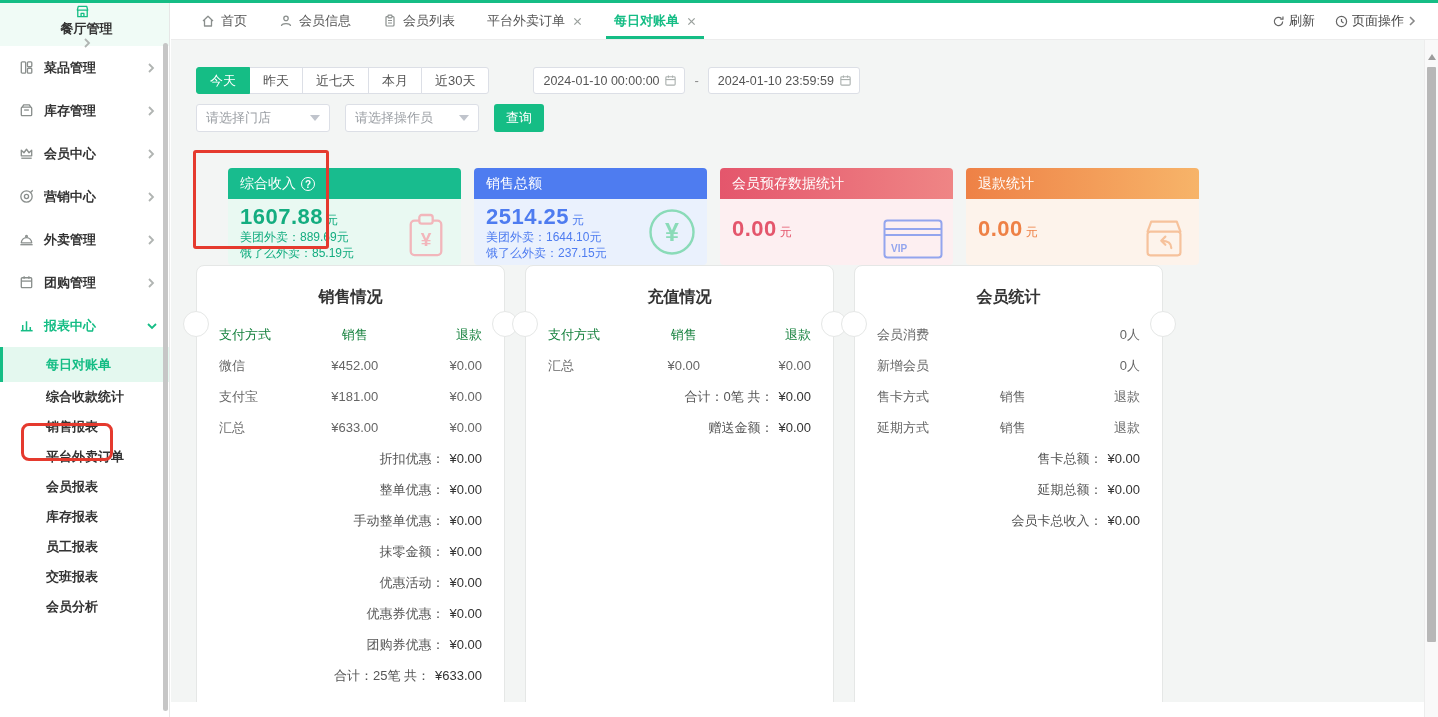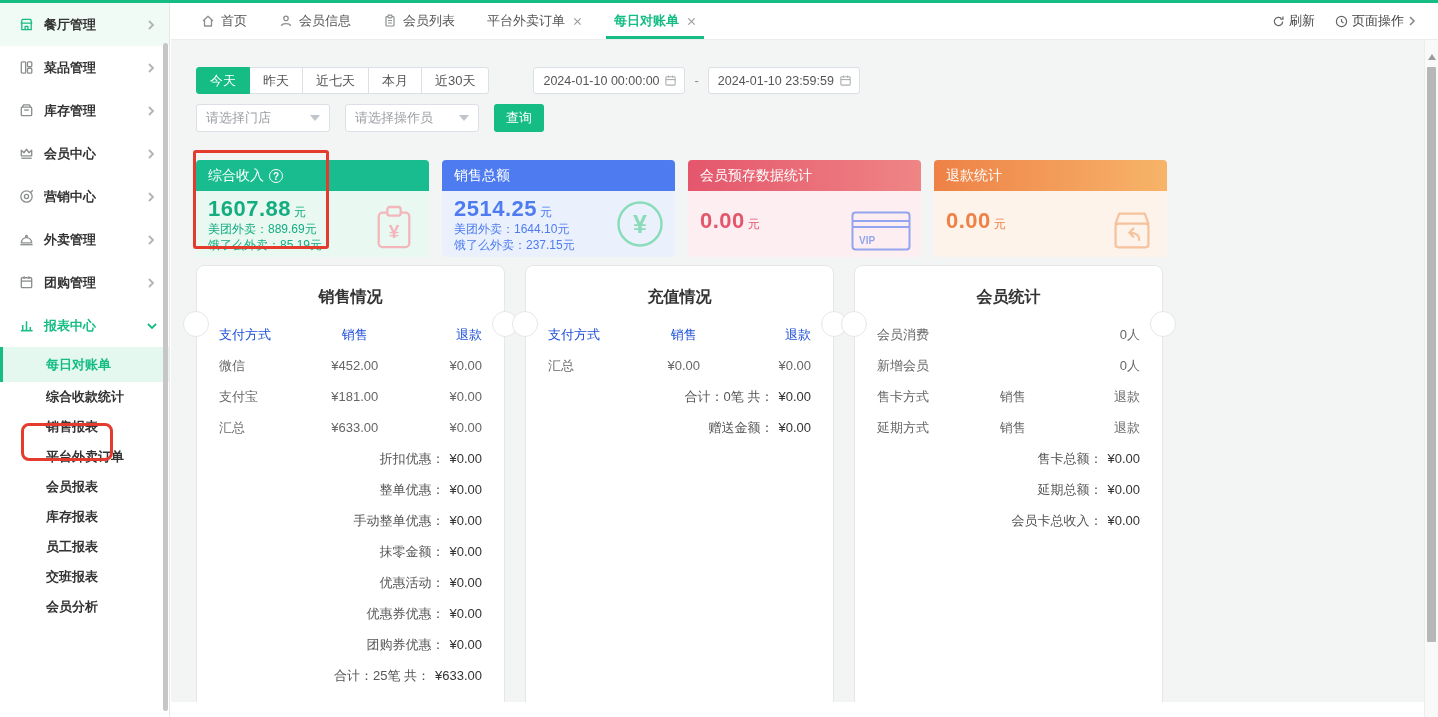--- a/index.html
+++ b/index.html
@@ -5,21 +5,21 @@
   * { margin:0; padding:0; box-sizing:border-box; }
   html,body { width:1438px; height:717px; overflow:hidden; }
   body { font-family:"Liberation Sans","DejaVu Sans",sans-serif; background:#fff; position:relative; font-size:13px; color:#333; }
   svg { display:block; }
 
   .topline { position:absolute; top:0; left:0; right:0; height:3px; background:#15bd85; z-index:20; }
 
   
   .sidebar { position:absolute; top:3px; left:0; width:170px; bottom:0; background:#fff; border-right:1px solid #e7e7e7; z-index:10; }
   .side-item { height:43px; display:flex; align-items:center; padding:0 14px 0 18px; cursor:pointer; color:#333; }
-  .side-item.active-root { background:#f0fbf6; }
+  .side-item.active-root { background:#f0fbf6;flex-direction:column; }
   .side-item .sicon { width:17px; height:17px; margin-right:9px; color:#8a8f8d; flex:none; }
   .side-item .sicon.green, .side-item.green-text .sicon { color:#15bd85; }
   .side-item.green-text { color:#15bd85; }
   .side-item .slabel { flex:1; font-size:13px; font-weight:bold; }
   .side-item .chev { color:#b0b4b2; width:8px; }
   .side-item.green-text .chev { color:#15bd85; }
   .sub-item { height:30px; line-height:30px; padding-left:46px; font-size:13px; color:#333; font-weight:bold; cursor:pointer; }
   .sub-item.active { height:35px; line-height:35px; background:#e4f8ef; color:#15bd85; border-left:3px solid #15bd85; padding-left:43px; }
   .side-scrollbar { position:absolute; right:1px; top:40px; bottom:6px; width:5px; background:#c6c6c6; border-radius:3px; }
   .side-annotation { position:absolute; left:21px; top:420px; width:92px; height:38px; border:3px solid #e53a2e; border-radius:8px; pointer-events:none; z-index:6; }
@@ -51,21 +51,21 @@
   .dateinput { width:152px; height:27px; background:#fff; border:1px solid #dcdfe6; border-radius:3px; display:flex; align-items:center; padding:0 7px 0 9px; color:#555; font-size:12.5px; cursor:text; }
   .dateinput .cal { margin-left:auto; color:#aab0ae; }
   .datesep { color:#888; }
 
   .row2 { position:absolute; left:25px; top:64px; display:flex; align-items:center; gap:15px; }
   .select { width:134px; height:28px; background:#fff; border:1px solid #dcdfe6; border-radius:3px; display:flex; align-items:center; padding:0 9px; color:#9b9fa4; font-size:13px; cursor:pointer; }
   .select .tri { margin-left:auto; width:0; height:0; border-left:5px solid transparent; border-right:5px solid transparent; border-top:6px solid #c0c4cc; }
   .search-btn { width:50px; height:28px; background:#15bd85; color:#fff; border:none; border-radius:3px; font-size:13px; cursor:pointer; }
 
   
-  .cards { position:absolute; left:25px; top:120px; display:flex; gap:13px; }
+  .cards { position:absolute; left:25px; top:128px; display:flex; gap:13px;padding-left:32px; }
   .card { width:233px; height:97px; border-radius:4px; position:relative; }
   .card-h { height:31px; border-radius:4px 4px 0 0; color:#fff; font-size:14px; display:flex; align-items:center; padding:0 12px; gap:5px; }
   .card-b { height:66px; border-radius:0 0 4px 4px; padding:5px 12px 0; position:relative; }
   .card .value { font-size:22px; font-weight:bold; letter-spacing:0.5px; }
   .card .unit { font-size:12px; font-weight:normal; margin-left:3px; }
   .card .cline { font-size:12px; line-height:15.5px; }
   .card .cicon { position:absolute; }
   .card.green .card-h { background:#18bc8e; } .card.green .card-b { background:#e9f9f2; } .card.green .value,.card.green .cline { color:#14ad80; }
   .card.blue  .card-h { background:#4e7cf0; } .card.blue  .card-b { background:#eaf1fd; } .card.blue  .value,.card.blue .cline { color:#4e7cf0; }
   .card.red   .card-h { background:linear-gradient(90deg,#e4566c,#ef8585); } .card.red .card-b { background:#fdeff1; } .card.red .value { color:#e4566c; }
@@ -75,21 +75,21 @@
   .card-annotation { position:absolute; left:22px; top:110px; width:136px; height:99px; border:3px solid #e53a2e; border-radius:3px; pointer-events:none; z-index:6; }
 
   
   .panels { position:absolute; left:25px; top:225px; display:flex; gap:20px; height:554px; }
   .panel { width:309px; background:#fff; border:1px solid #e5e7e6; border-radius:8px; position:relative; overflow:visible; }
   .notch { position:absolute; width:26px; height:26px; background:#fff; border:1px solid #e5e7e6; border-radius:50%; top:45px; }
   .notch.l { left:-14px; } .notch.r { right:-14px; }
   .panel-title { text-align:center; font-size:16px; font-weight:bold; color:#333; margin-top:21px; height:20px; }
   .ptable { padding:0 22px; margin-top:12px; }
   .prow { display:flex; height:31px; align-items:center; font-size:13px; color:#666; }
-  .prow.head { color:#1d4ed8; }
+  .prow.head { color:#15803d; }
   .prow .c1 { flex:1.1; text-align:left; } .prow .c2 { flex:1; text-align:center; } .prow .c3 { flex:1; text-align:right; }
   .psummary { padding:0 22px; }
   .psum-row { height:31px; display:flex; justify-content:flex-end; align-items:center; font-size:13px; }
   .psum-row .sl { color:#555; } .psum-row .sv { color:#333; margin-left:5px; }
 
   
   .scrollbar { position:absolute; top:0; bottom:0; right:0; width:14px; background:#f9f9f9; border-left:1px solid #ededed; }
   .scroll-up { position:absolute; top:14px; left:3px; width:0; height:0; border-left:4px solid transparent; border-right:4px solid transparent; border-bottom:6px solid #9c9c9c; }
   .scroll-thumb { position:absolute; top:27px; left:2px; width:9px; height:575px; background:#b7b7b7; border-radius:1px; }
 </style>

